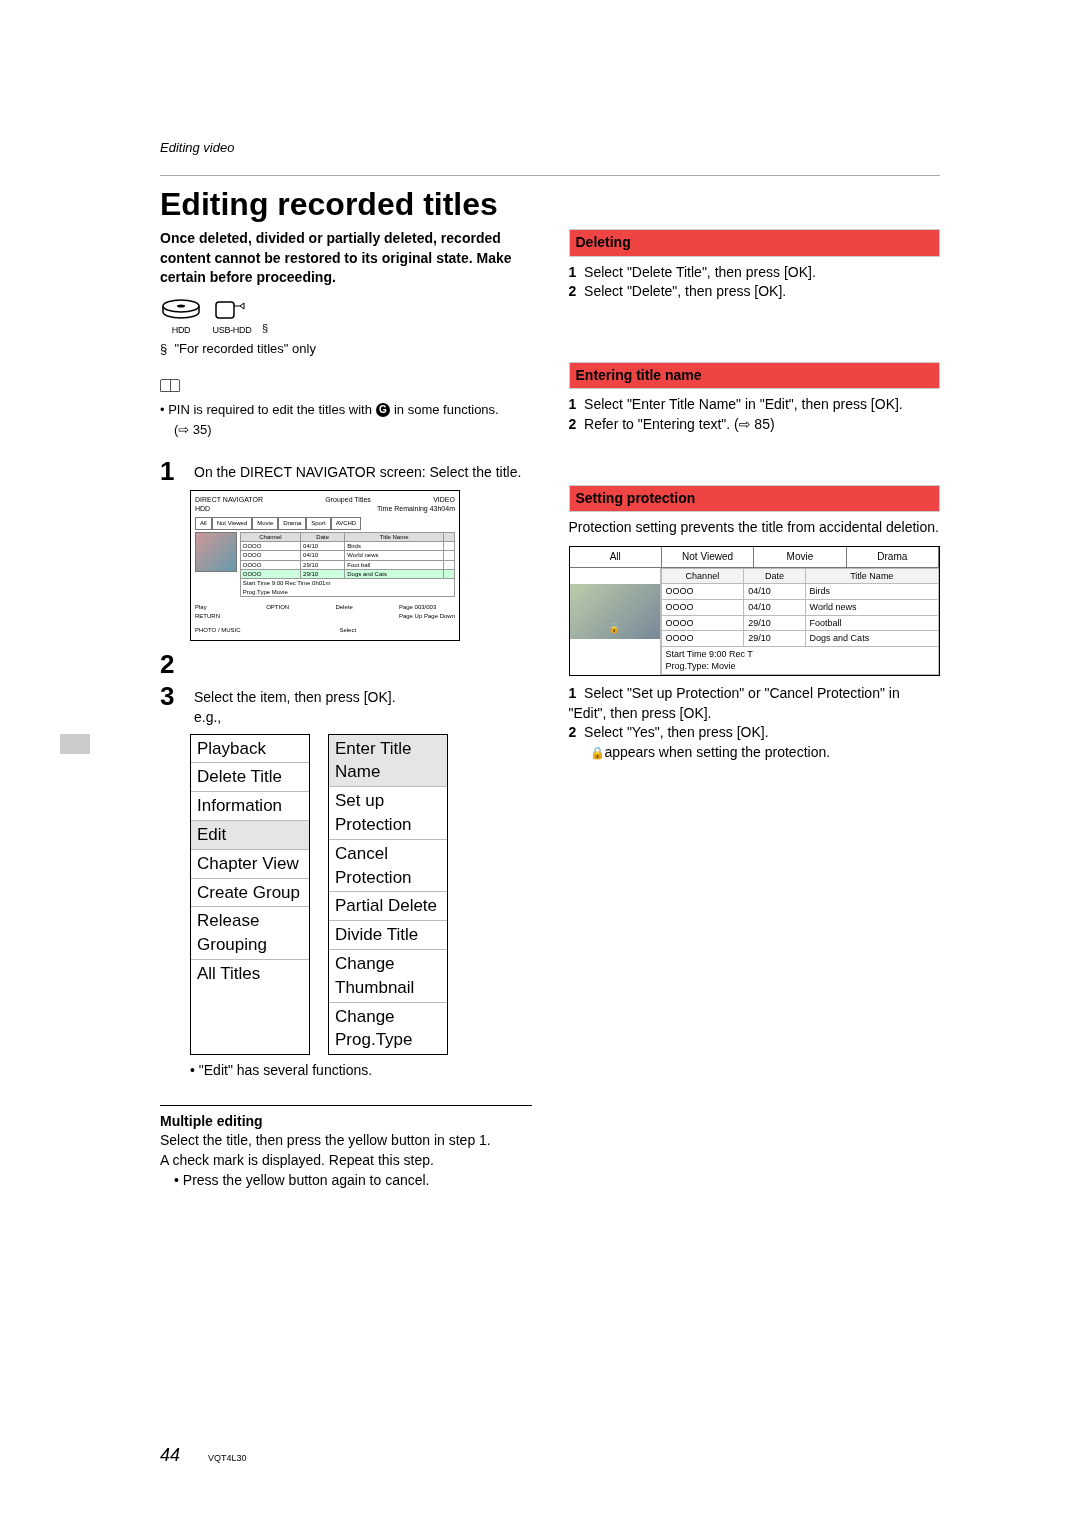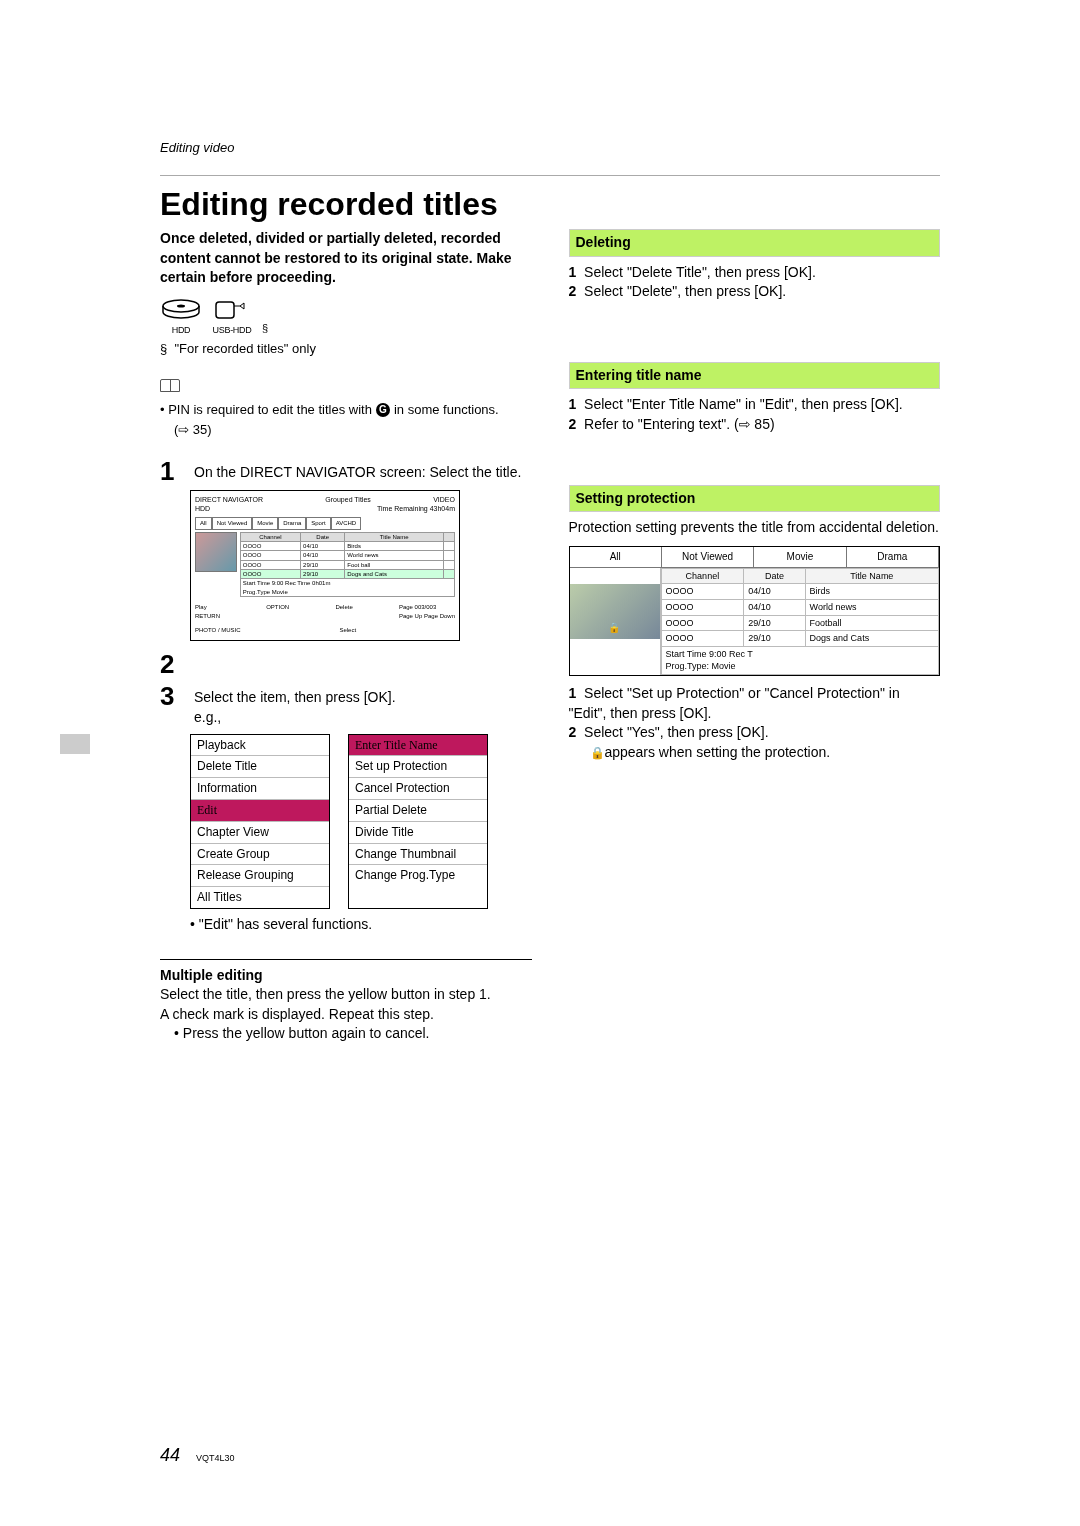--- a/index.html
+++ b/index.html
@@ -38,44 +38,44 @@
   .navbox .nbtop { display:flex; justify-content:space-between; }
   .navbox .tabs { display:flex; margin-top:3px; }
   .navbox .tabs div { border:1px solid #777; padding:1px 4px; font-size:6px; }
   .navbox table { width:100%; border:1px solid #777; border-collapse:collapse; font-size:6px; margin-top:2px; }
   .navbox td, .navbox th { border:1px solid #999; padding:0 2px; }
   .navbox th { background:#ddd; font-weight:400; }
   .navbox .thumb { width:50px; height:40px; border:1px solid #777; display:inline-block; margin-top:2px; background:linear-gradient(135deg,#c99,#69a); }
   .navbox .btm { display:flex; justify-content:space-between; font-size:6px; margin-top:6px; }
 
   .menus { display:flex; gap:18px; margin:6px 0 4px 30px; position:relative; }
-  .menu { border:1px solid #000; font-size:12px; width:140px; }
+  .menu { border:1px solid #000; font-size:17px; width:120px; }
   .menu div { border-bottom:1px solid #bbb; padding:2px 6px; }
   .menu div:last-child { border-bottom:none; }
-  .menu .hl { background:#be185d;font-family:Liberation Serif, serif; }
+  .menu .hl { background:#e5e5e5; }
 
   hr.sep { border:none; border-top:1px solid #000; margin:24px 0 6px; }
   .sub { font-weight:700; }
   .bul { margin-left:14px; }
 
-  .col2-head { background:#bef264; border:1px solid #ccc; padding:3px 6px; font-weight:700; font-size:14px; margin:14px 0 6px; }
+  .col2-head { background:#ef4444; border:1px solid #ccc; padding:3px 6px; font-weight:700; font-size:14px; margin:14px 0 6px; }
 
   
   .prot { border:1px solid #000; width:100%; font-size:10px; margin:8px 0; }
   .prot .ptabs { display:flex; }
   .prot .ptabs div { flex:1; border-right:1px solid #777; border-bottom:1px solid #777; text-align:center; padding:3px 0; }
   .prot table { width:100%; border-collapse:collapse; }
   .prot td, .prot th { border:1px solid #bbb; padding:1px 4px; text-align:left; font-weight:400; font-size:9px; }
   .prot th { background:#f3f3f3; text-align:center; }
   .prot .thumb2 { width:90px; height:55px; display:block; background:linear-gradient(135deg,#bca,#789); position:relative; }
   .prot .lock { position:absolute; bottom:4px; left:50%; transform:translateX(-50%); }
   .lock-icon { display:inline-block; width:10px; }
   .lock-icon::before { content:"🔒"; font-size:12px; line-height:1; }
 
-  .page-foot { position:absolute; left:160px; bottom:60px; font-size:14px; display:flex; align-items:baseline; gap:16px; }
+  .page-foot { position:absolute; left:160px; bottom:60px; font-size:14px; display:flex; align-items:baseline; gap:28px; }
   .page-foot .pn { font-style:italic; font-size:18px; }
   .page-foot .code { font-size:9px; }
   .grey-tab { position:absolute; left:60px; top:734px; width:30px; height:20px; background:#ccc; }
 </style>
 </head>
 <body>
 
 <div class="grey-tab"></div>
 
 <div class="section-tag">Editing video</div>

